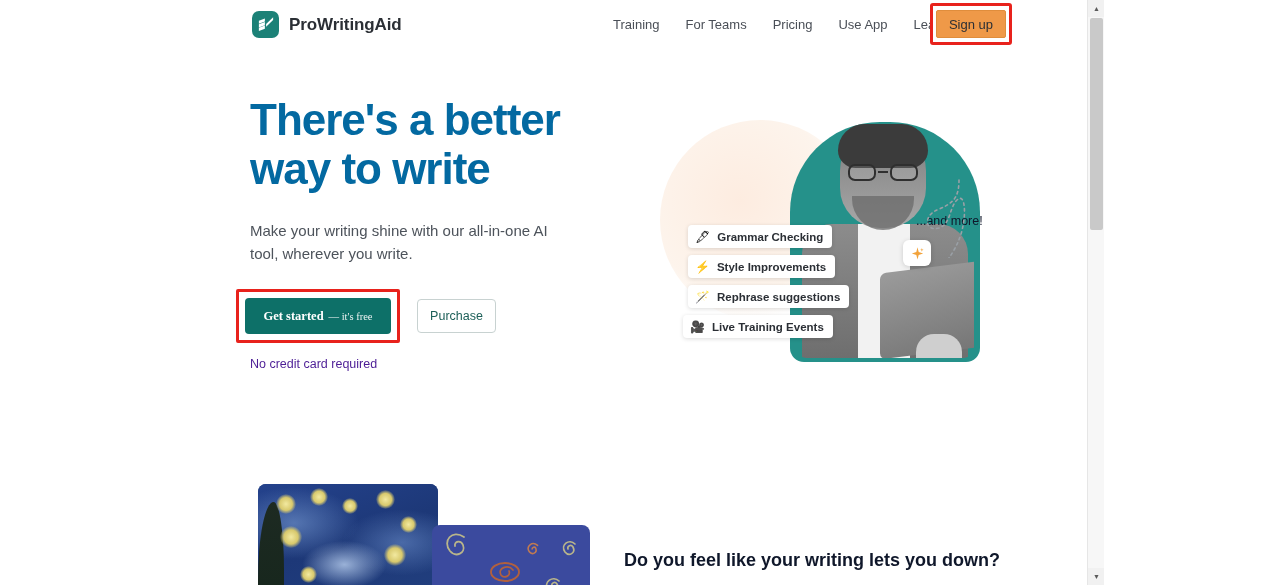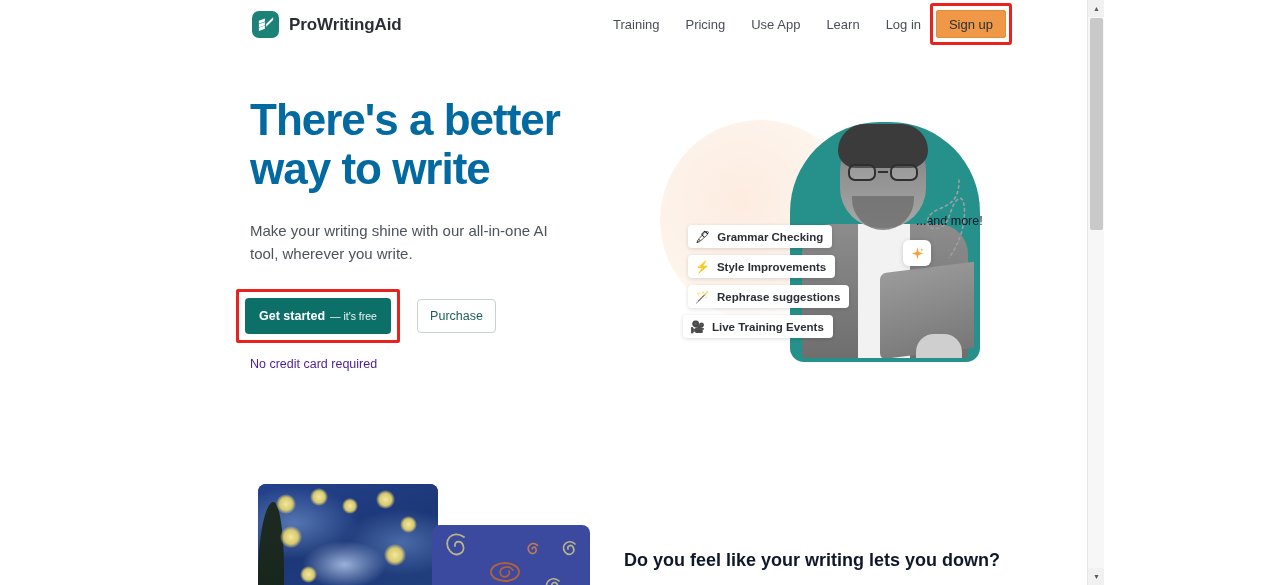--- a/index.html
+++ b/index.html
@@ -149,20 +149,21 @@
   }
   .btn-primary {
     width: 146px; height: 36px;
     background: #0d7068;
     border-radius: 4px;
     color: #ffffff;
     display: flex; align-items: center; justify-content: center;
     gap: 5px;
     cursor: pointer;
     white-space: nowrap;
+    font-family: Liberation Serif, serif;
   }
   .btn-primary .bp-main { font-size: 12.5px; font-weight: bold; }
   .btn-primary .bp-sub  { font-size: 10.5px; opacity: .92; }
   .btn-secondary {
     margin-left: 17px;
     width: 79px; height: 34px;
     background: #ffffff;
     border: 1px solid #c8d2d1;
     border-radius: 4px;
     color: #1c5f58;
@@ -396,20 +397,21 @@
           <path d="M2.5 11.0 L10.5 8.0 L10.5 12.2 L2.5 15.2 Z" fill="#ffffff"></path>
           <path d="M2.5 15.8 L10.5 12.8 L10.5 17.0 L2.5 20.0 Z" fill="#ffffff"></path>
           <path d="M12.2 10.6 L12.2 14.4 L21.5 5.4 L21.5 1.8 Z" fill="#ffffff"></path>
         </svg>
       </div>
       <div class="brand-name">ProWritingAid</div>
     </div>
 
     <div class="nav">
       <div class="nav-item">Training</div>
+      <div class="nav-item">For Teams</div>
       <div class="nav-item">Pricing</div>
       <div class="nav-item">Use App</div>
       <div class="nav-item">Learn</div>
       <div class="nav-item">Log in</div>
     </div>
 
     <div class="nav-signup-wrap">
       <div class="nav-signup">Sign up</div>
     </div>
   </div>

